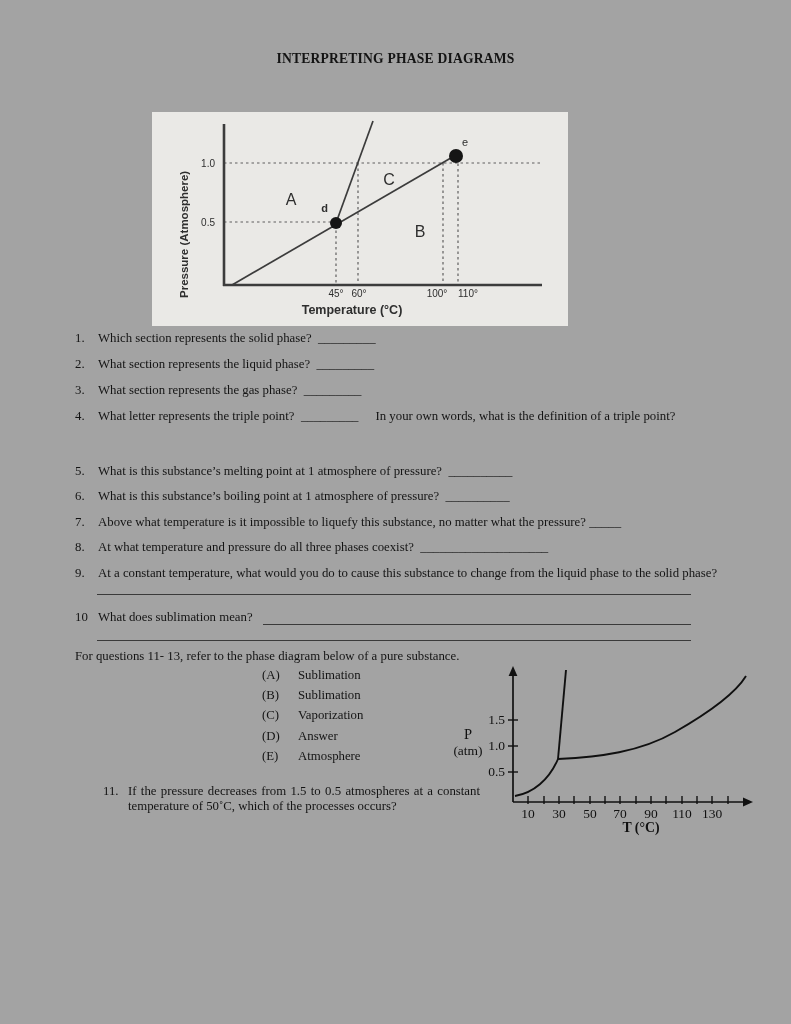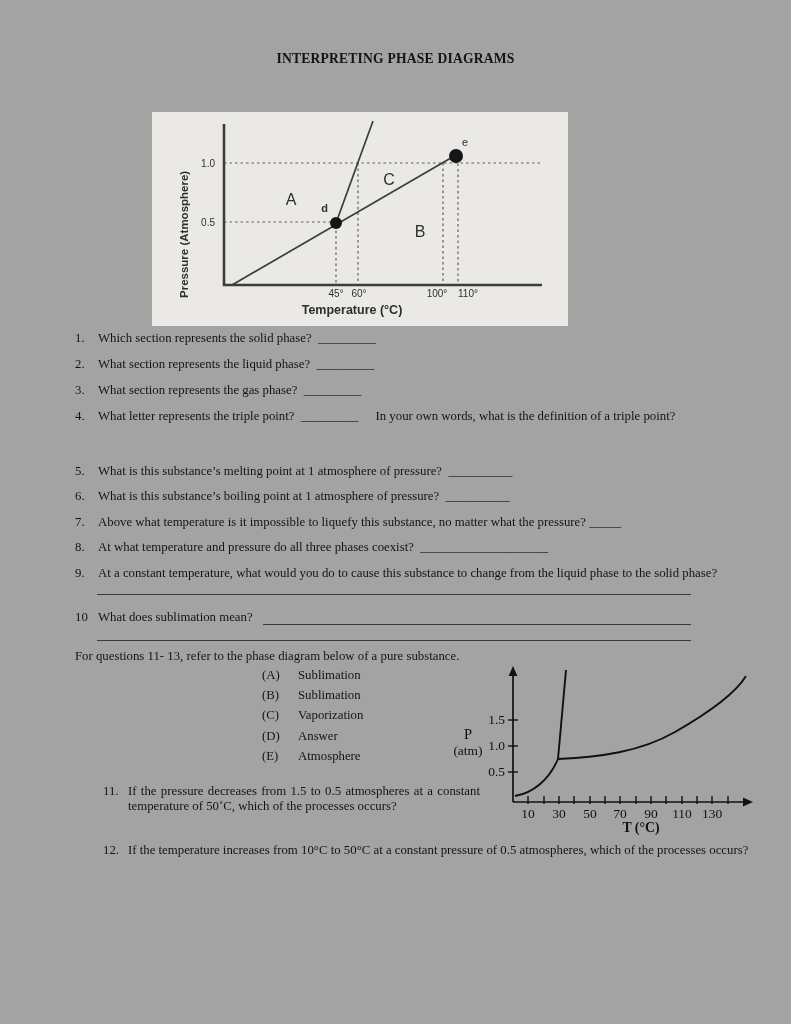--- a/index.html
+++ b/index.html
@@ -208,19 +208,15 @@
       <text class="serif-t" x="267" y="156" font-size="13.5" text-anchor="middle">130</text>
       <text class="serif-t" x="196" y="170" font-size="13.8" font-weight="bold" text-anchor="middle">T (°C)</text>
     </svg>
   </div>
 
   <div class="qwrap" id="q11" style="top:784px">
     <span class="qnum">11.</span>
     <span class="qtextwrap">If the pressure decreases from 1.5 to 0.5 atmospheres at a constant temperature of 50˚C, which of the processes occurs?</span>
   </div>
 
-  <div class="qwrap" id="q12" style="top:843px">
-    <span class="qnum">12.</span>
-    <span class="qtextwrap" style="white-space:nowrap">If the temperature increases from 10°C to 50°C at a constant pressure of 0.5 atmospheres, which of the processes occurs?</span>
-  </div>
 
 
 </div>
 
 </body></html>

